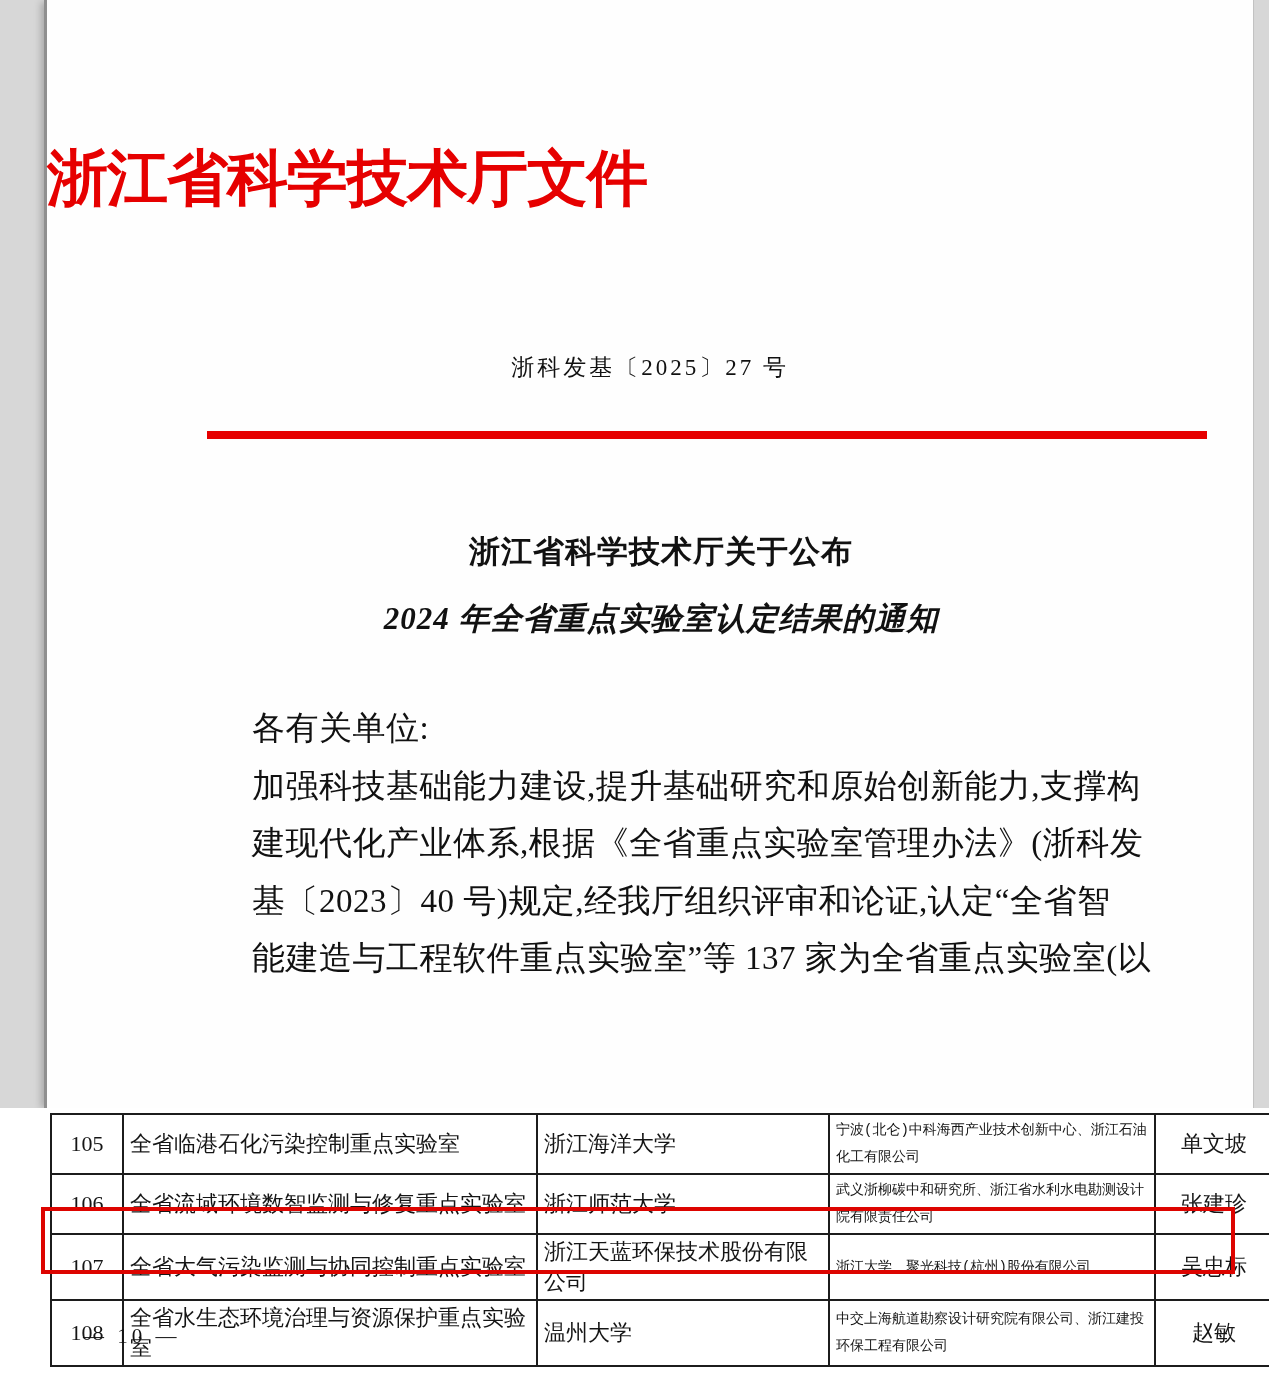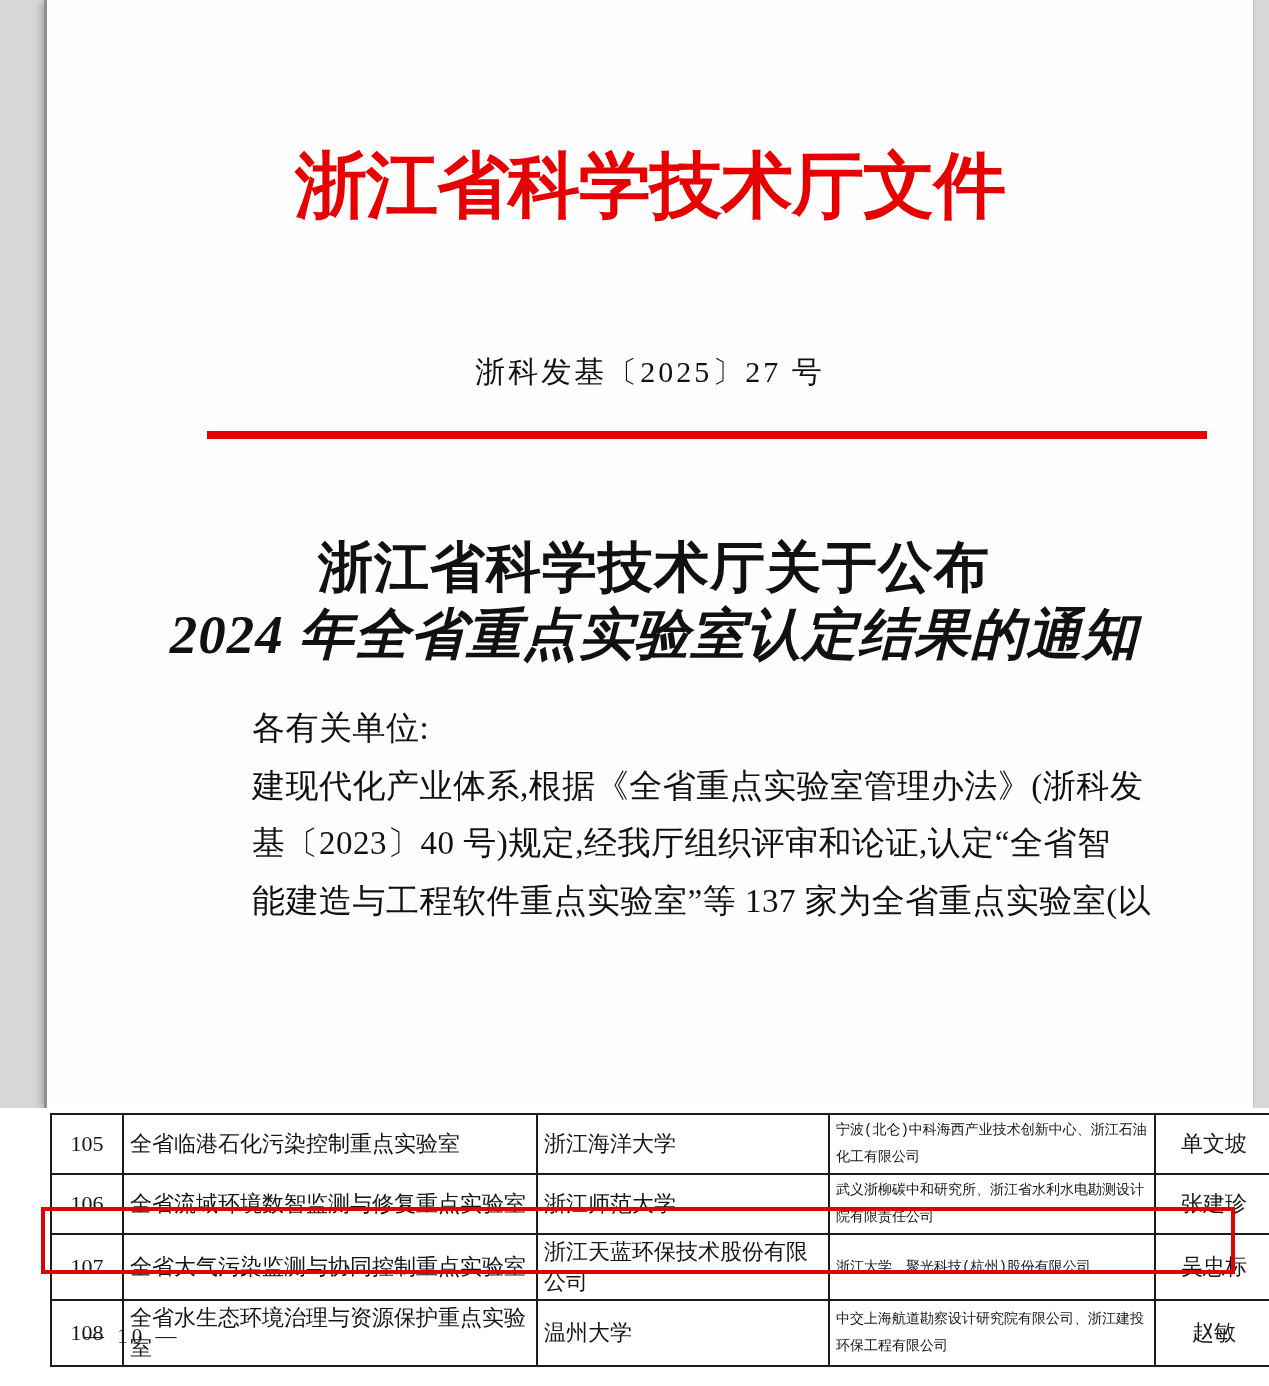--- a/index.html
+++ b/index.html
@@ -15,34 +15,34 @@
     border-left:3px solid #8f8f8f;
     border-right:1px solid #c2c2c2;
     box-shadow:-5px 0 7px -2px rgba(0,0,0,0.22);
   }
   .page-bottom{
     position:absolute;left:0;top:1108px;width:1269px;height:278px;
     background:#ffffff;
   }
   .org-title{
     position:absolute;left:0;top:138px;width:100%;
-    text-align:center;font-size:72px;font-weight:bold;color:#e60000;
+    font-size:61px;font-weight:bold;color:#e60000;
     letter-spacing:-1px;white-space:nowrap;
   }
   .doc-number{
     position:absolute;left:0;top:352px;width:100%;
-    text-align:center;font-size:30px;letter-spacing:3px;white-space:nowrap;
+    text-align:center;font-size:23px;letter-spacing:3px;white-space:nowrap;
   }
   .red-divider{
     position:absolute;left:160px;top:431px;width:1000px;height:8px;
     background:#e60000;
   }
   .notice-title{
-    position:absolute;left:4px;width:100%;text-align:center;
-    font-size:55px;font-weight:bold;white-space:nowrap;letter-spacing:1px;
+    position:absolute;left:11px;width:100%;text-align:center;
+    font-size:31px;font-weight:bold;white-space:nowrap;letter-spacing:1px;
   }
   .notice-title.l1{top:531px;}
   .notice-title.l2{top:598px;font-style:italic;}
   .body-text{
     position:absolute;left:205px;top:700px;width:915px;
     font-size:33px;line-height:57.5px;letter-spacing:0.5px;
   }
   .body-line{white-space:nowrap;}
   .body-line.indent{text-indent:2em;}
   table.labs{
@@ -76,20 +76,21 @@
 <body>
 
 <div class="page-top">
   <div class="org-title">浙江省科学技术厅文件</div>
   <div class="doc-number">浙科发基〔2025〕27 号</div>
   <div class="red-divider"></div>
   <div class="notice-title l1">浙江省科学技术厅关于公布</div>
   <div class="notice-title l2">2024 年全省重点实验室认定结果的通知</div>
   <div class="body-text">
       <div class="body-line">各有关单位:</div>
+      <div class="body-line">加强科技基础能力建设,提升基础研究和原始创新能力,支撑构</div>
       <div class="body-line">建现代化产业体系,根据《全省重点实验室管理办法》(浙科发</div>
       <div class="body-line">基〔2023〕40 号)规定,经我厅组织评审和论证,认定“全省智</div>
       <div class="body-line">能建造与工程软件重点实验室”等 137 家为全省重点实验室(以</div>
     </div>
 </div>
 
 <div class="page-bottom">
 </div>
 
 <table class="labs">

